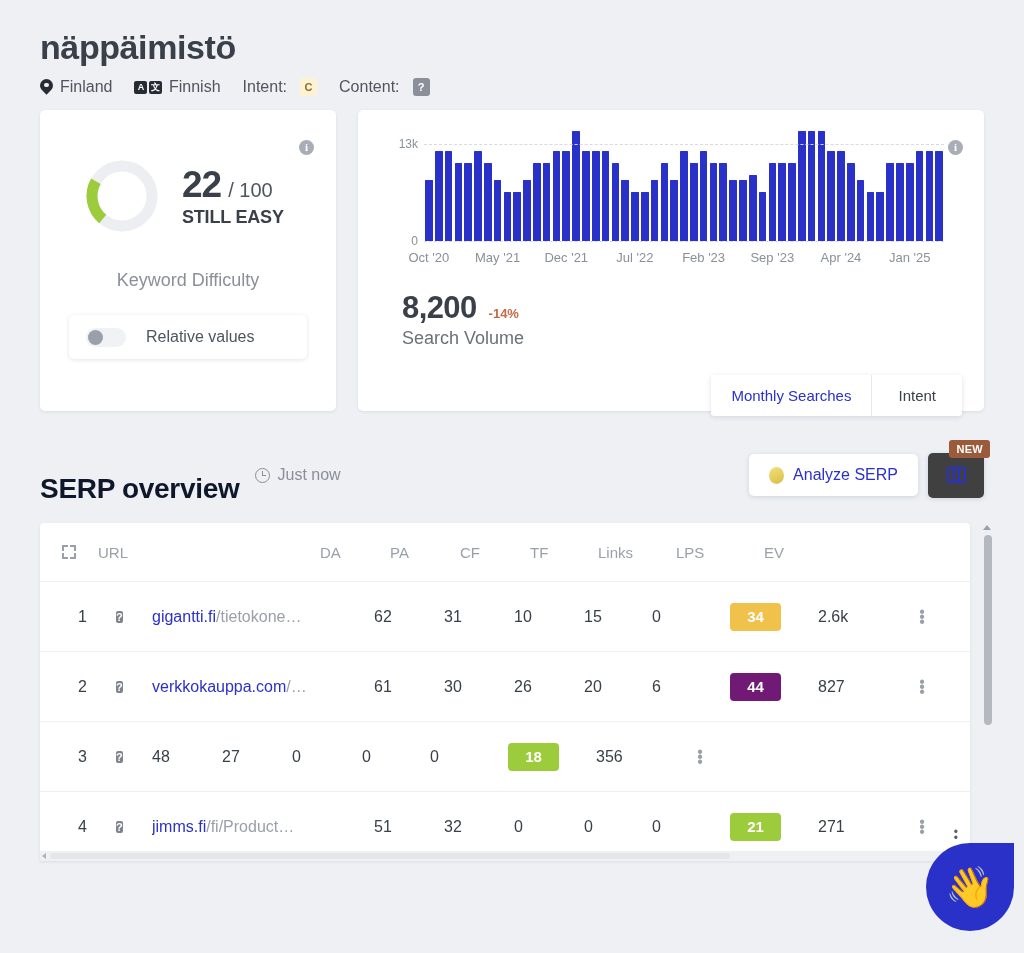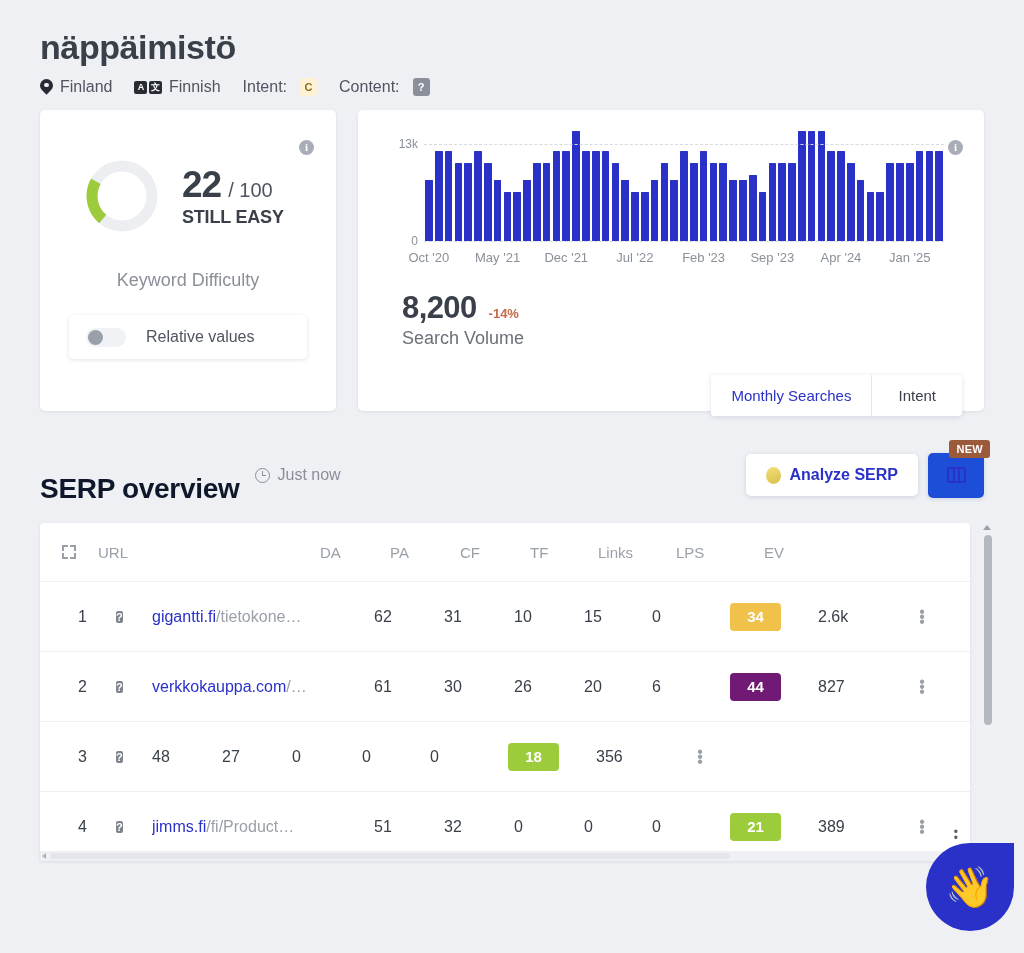--- a/index.html
+++ b/index.html
@@ -156,29 +156,29 @@
   .clock-icon:before {
     content: ""; position: absolute; left: 5.2px; top: 2.4px; width: 1.3px; height: 5px; background: #8a8f99;
   }
   .clock-icon:after {
     content: ""; position: absolute; left: 6px; top: 6px; width: 3.6px; height: 1.3px; background: #8a8f99;
   }
   .serp-actions { margin-left: auto; display: flex; align-items: center; gap: 10px; position: relative; }
   .btn-analyze {
     background: #fff; border-radius: 5px; box-shadow: 0 1px 5px rgba(60,70,120,.18);
     padding: 12px 20px; display: flex; align-items: center; gap: 9px;
-    color: #2a31c9; font-weight: bold; font-size: 16px; white-space: nowrap;
+    color: #2a31c9; font-weight: normal; font-size: 16px; white-space: nowrap;
   }
   .coin {
     width: 15px; height: 17px; border-radius: 50%;
     background: linear-gradient(160deg,#f3e07b,#d8be4a);
     display: inline-block;
   }
   .btn-icon {
-    width: 56px; height: 45px; background: #1d4ed8; border-radius: 5px;
+    width: 56px; height: 45px; background: #404040; border-radius: 5px;
     box-shadow: 0 1px 5px rgba(60,70,120,.18);
     display: flex; align-items: center; justify-content: center; position: relative;
   }
   .table-icon { width: 19px; height: 16px; border: 2px solid #2a31c9; border-radius: 2px; position: relative; }
   .table-icon:before {
     content: ""; position: absolute; left: 4px; top: 0; width: 2px; height: 12px; background: #2a31c9;
   }
   .table-icon:after {
     content: ""; position: absolute; left: 9px; top: 0; width: 2px; height: 12px; background: #2a31c9;
   }
@@ -508,21 +508,21 @@
       <div class="trow">
         <div class="col-rank rank-txt">4</div>
         <div class="col-fav"><span class="fav">?</span></div>
         <div class="col-url url-txt"><span class="url-dom">jimms.fi</span><span class="url-path">/fi/Product…</span></div>
         <div class="col-da num">51</div>
         <div class="col-pa num">32</div>
         <div class="col-cf num">0</div>
         <div class="col-tf num">0</div>
         <div class="col-links num">0</div>
         <div class="col-lps"><span class="lps-pill" style="background:#9ccb3b">21</span></div>
-        <div class="col-ev num">389</div>
+        <div class="col-ev num">271</div>
         <div class="col-menu"><span class="dots"><i>•</i><i>•</i><i>•</i></span></div>
       </div>
     </div>
 
   <div class="scroll-caret"></div>
   <div class="table-scrollbar"></div>
   <div class="hscroll">
     <span class="lcaret"></span>
     <span class="thumb"></span>
   </div>

